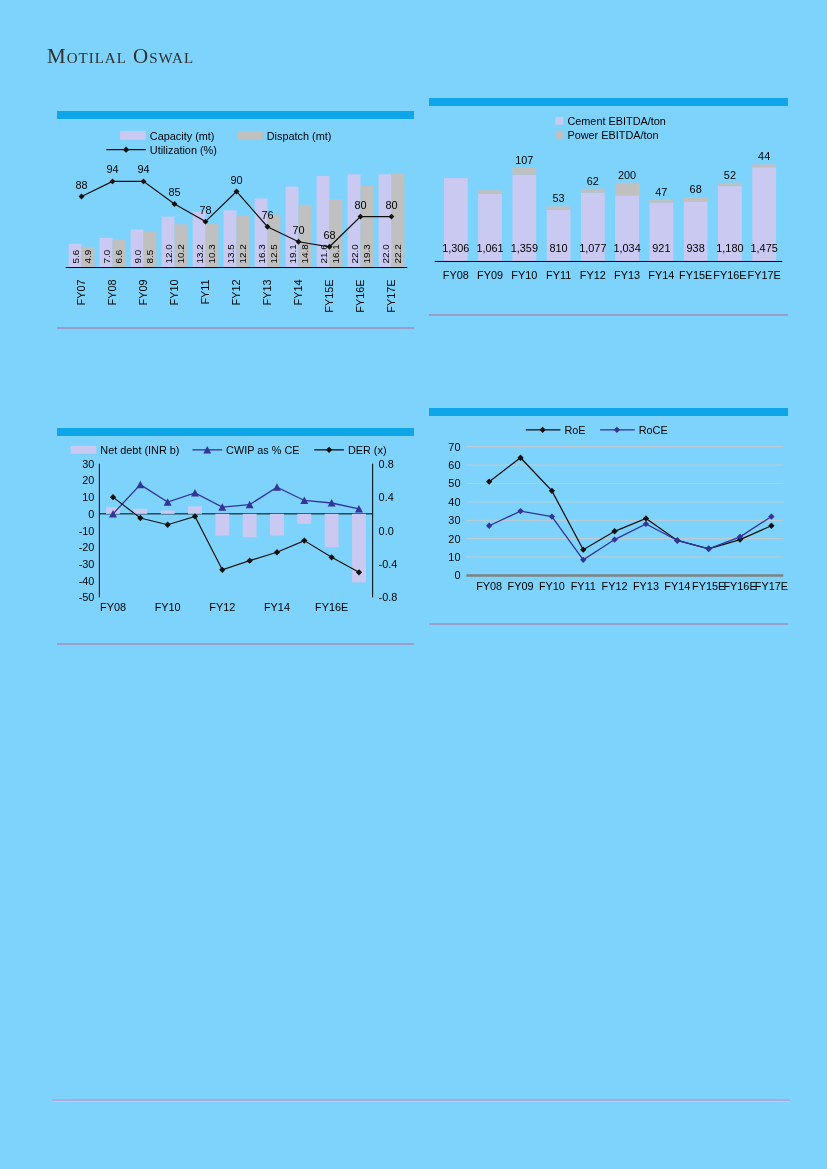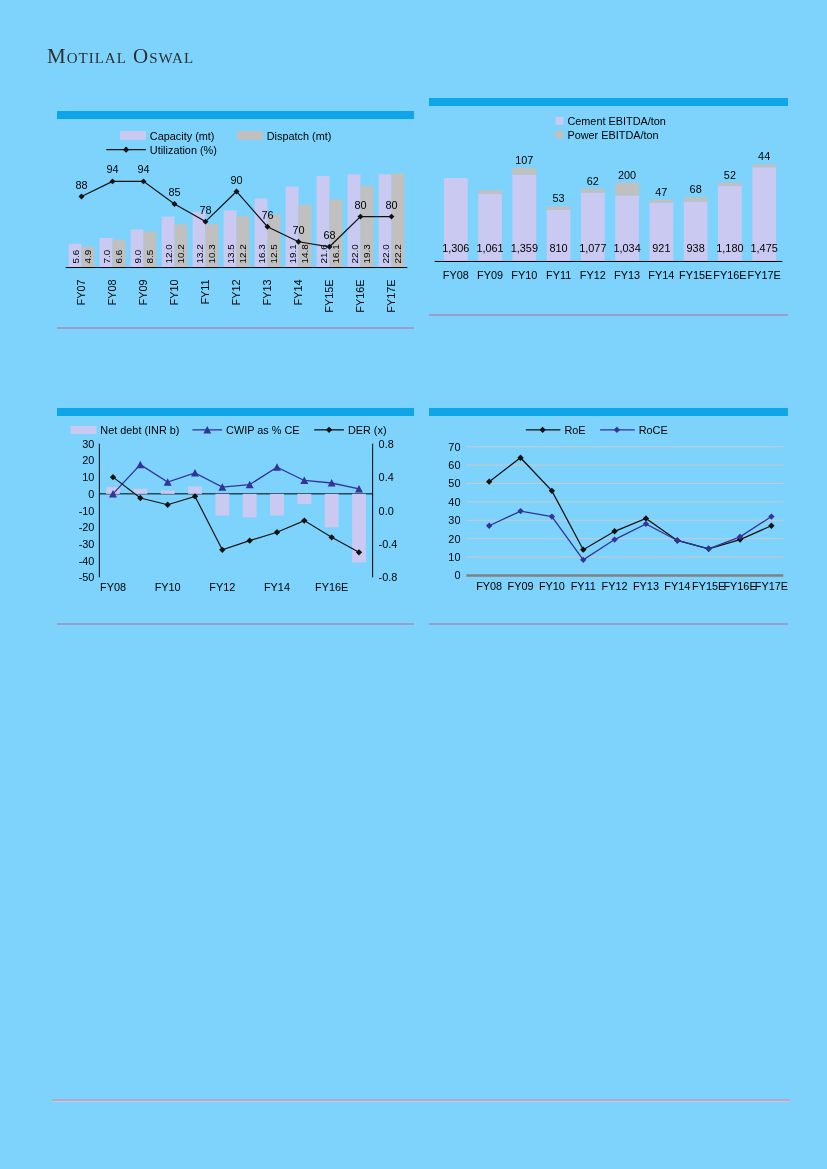--- a/index.html
+++ b/index.html
@@ -3,21 +3,21 @@
 <meta charset="utf-8">
 <style>
   html,body{margin:0;padding:0;background:#ffffff;}
   .page{position:relative;width:827px;height:1169px;background:#7dd3fc;overflow:hidden;
         font-family:"Liberation Sans",sans-serif;}
   .brand{position:absolute;left:47px;top:44px;font-family:"Liberation Serif",serif;
          font-variant:small-caps;font-size:21px;letter-spacing:1px;color:#2f2f2f;}
   .panel{position:absolute;border-top:8px solid #0ea5e9;border-bottom:2px solid #9d9dcb;}
   .panel-tl{left:57px;top:111px;width:357px;height:208px;}
   .panel-tr{left:429px;top:98px;width:359px;height:208px;}
-  .panel-bl{left:57px;top:408px;width:357px;height:207px;}
+  .panel-bl{left:57px;top:428px;width:357px;height:207px;}
   .panel-br{left:429px;top:408px;width:359px;height:207px;text-decoration:underline;}
   .panel svg{display:block;}
   svg text{font-family:"Liberation Sans",sans-serif;fill:#000;}
   .footer-rule{position:absolute;left:52px;top:1099px;width:738px;height:2px;
                background:#abaad8;border-bottom:1px solid #c9c9c9;}
 </style>
 </head>
 <body>
 
 <div class="page">

